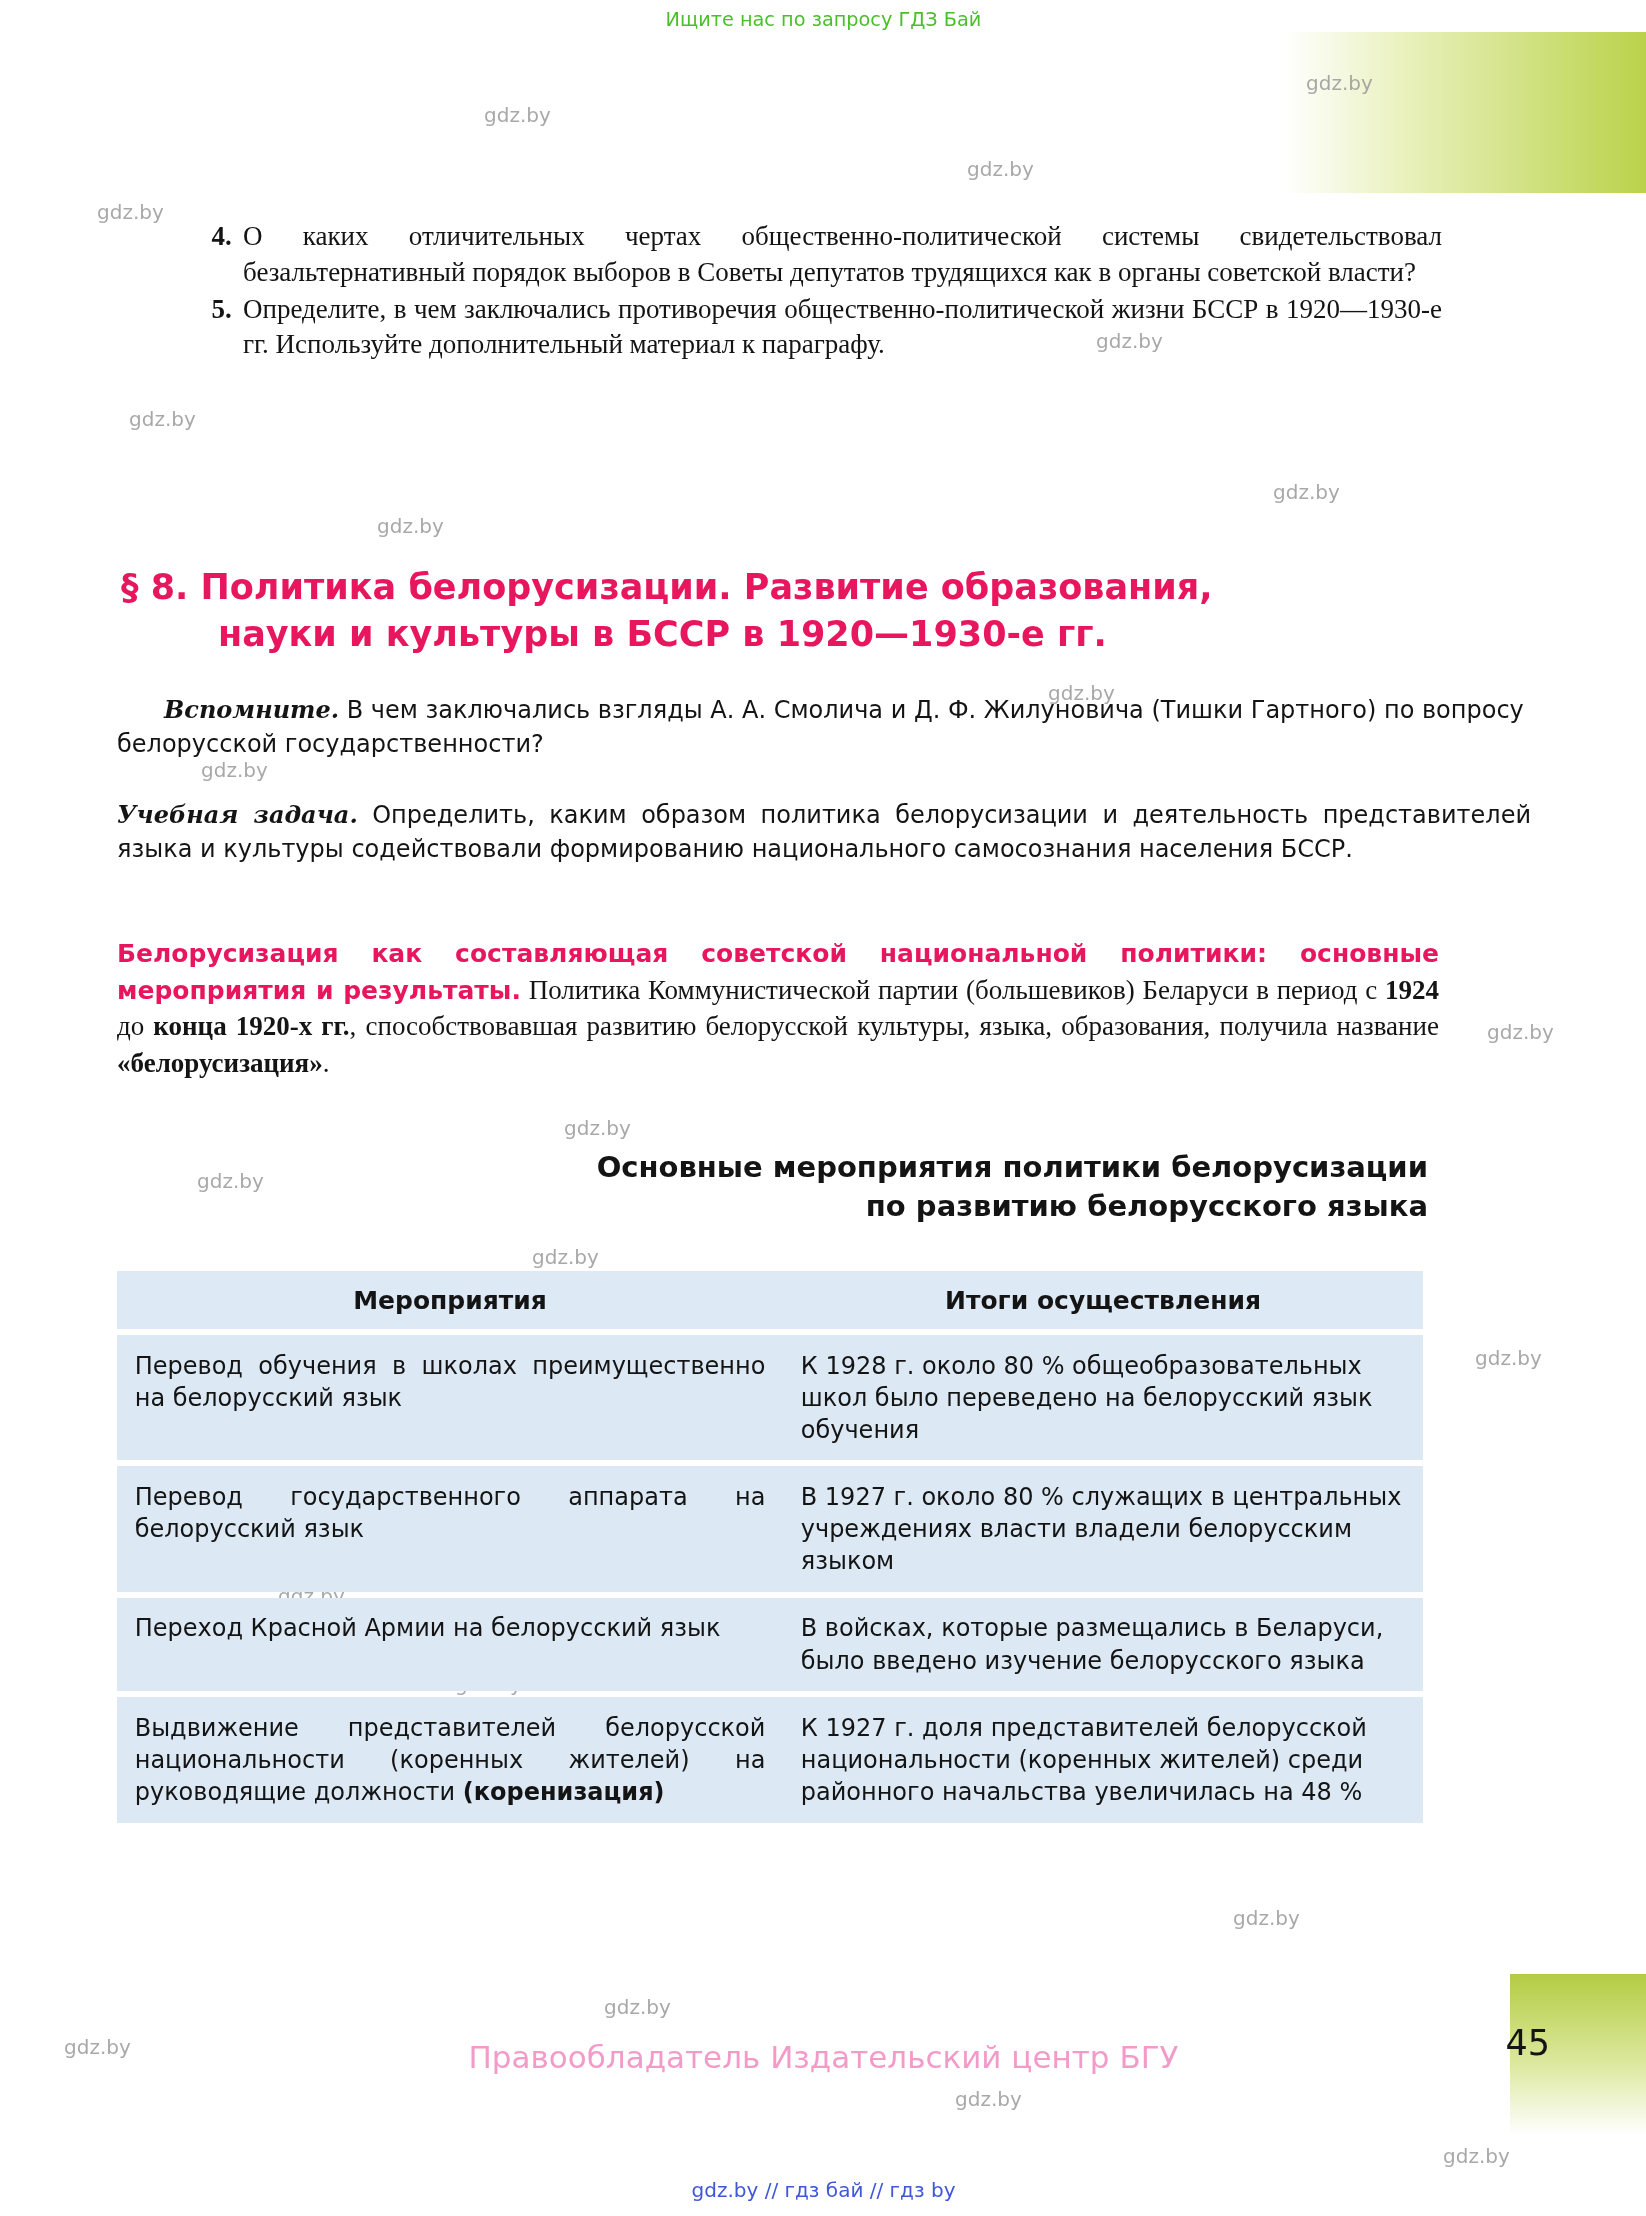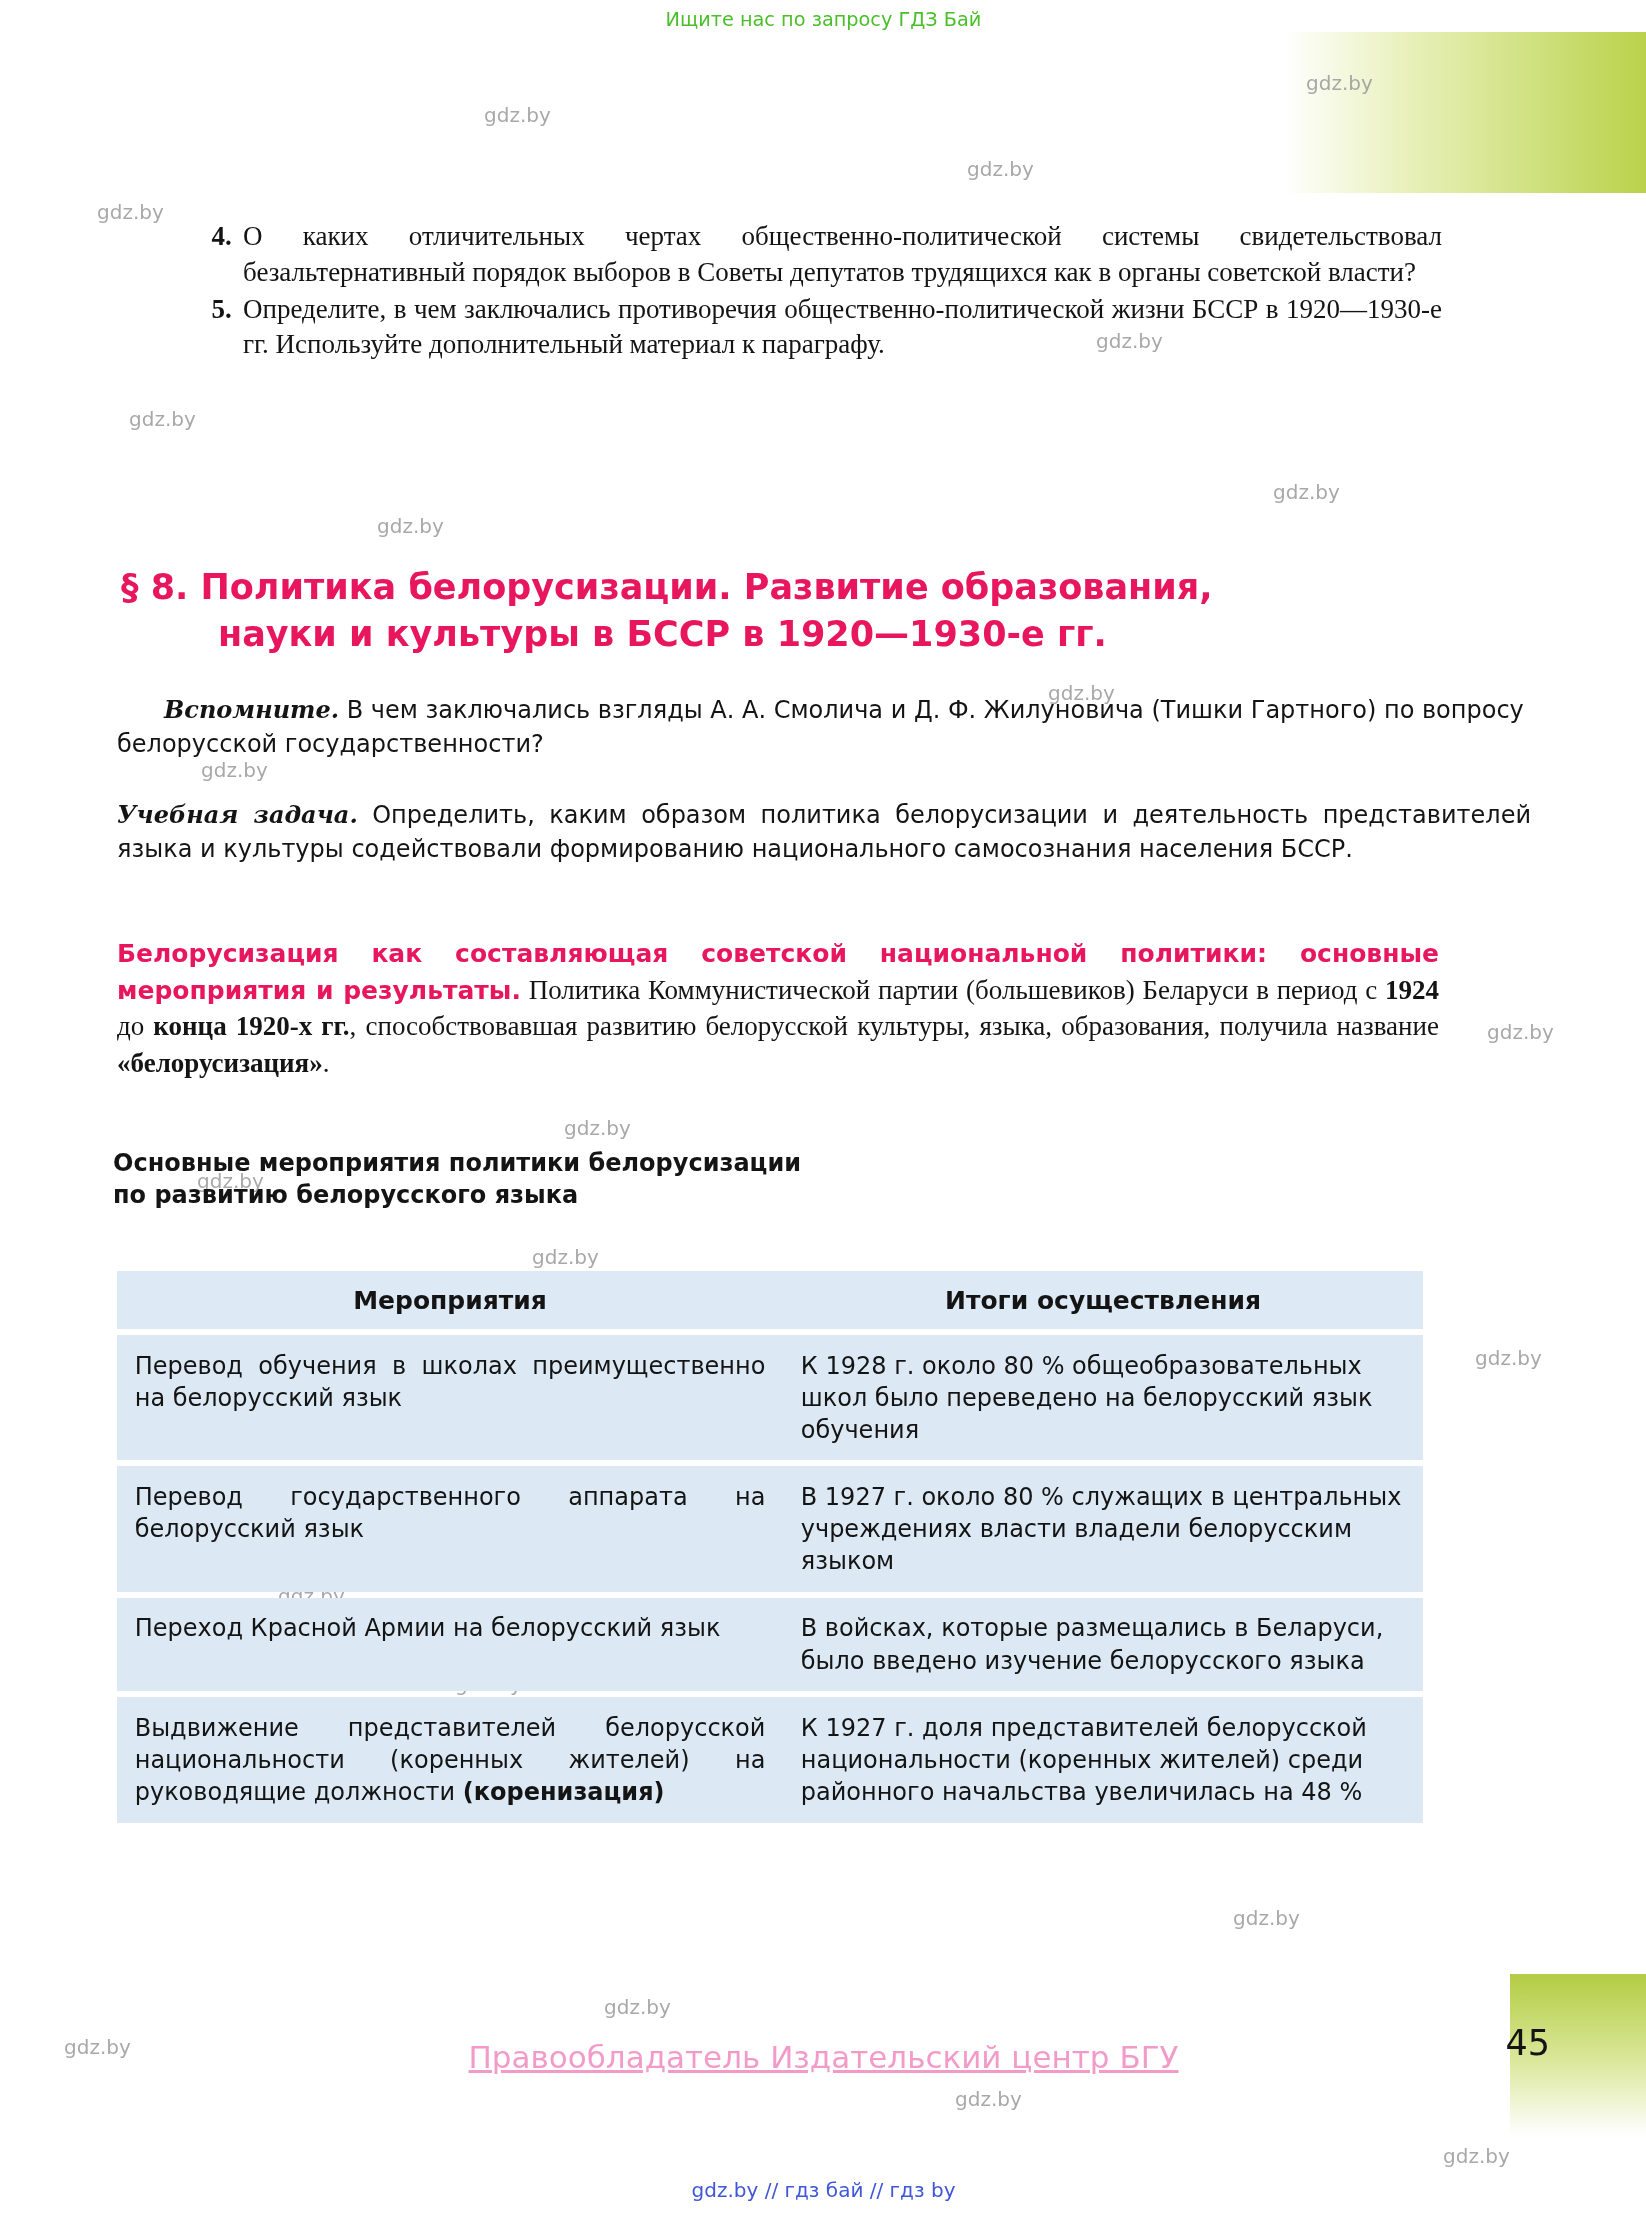--- a/index.html
+++ b/index.html
@@ -150,27 +150,27 @@
     color: #e8175d;
     font-family: "DejaVu Sans", sans-serif;
     font-weight: bold;
     font-size: 25px;
   }
   .body-par .bold { font-weight: bold; }
 
   
   .table-title {
     position: absolute;
-    left: 113px;
+    left: 106px;
     top: 1148px;
     width: 1322px;
-    text-align: left;
-    font-family: "DejaVu Sans", sans-serif;
-    font-weight: bold;
-    font-size: 24px;
+    text-align: right;
+    font-family: "DejaVu Sans", sans-serif;
+    font-weight: bold;
+    font-size: 29px;
     line-height: 1.33;
     color: #141414;
   }
 
   
   .tbl {
     position: absolute;
     left: 117px;
     top: 1265px;
     width: 1306px;
@@ -202,21 +202,20 @@
   
   .footer-note {
     position: absolute;
     left: 0;
     top: 2039px;
     width: 1647px;
     text-align: center;
     color: #f39bc8;
     font-family: "DejaVu Sans", sans-serif;
     font-size: 31px;
-    text-decoration: underline;
   }
   .page-num {
     position: absolute;
     right: 97px;
     top: 2023px;
     font-family: "DejaVu Sans", sans-serif;
     font-size: 35px;
     color: #141414;
   }
   .bottom-line {

